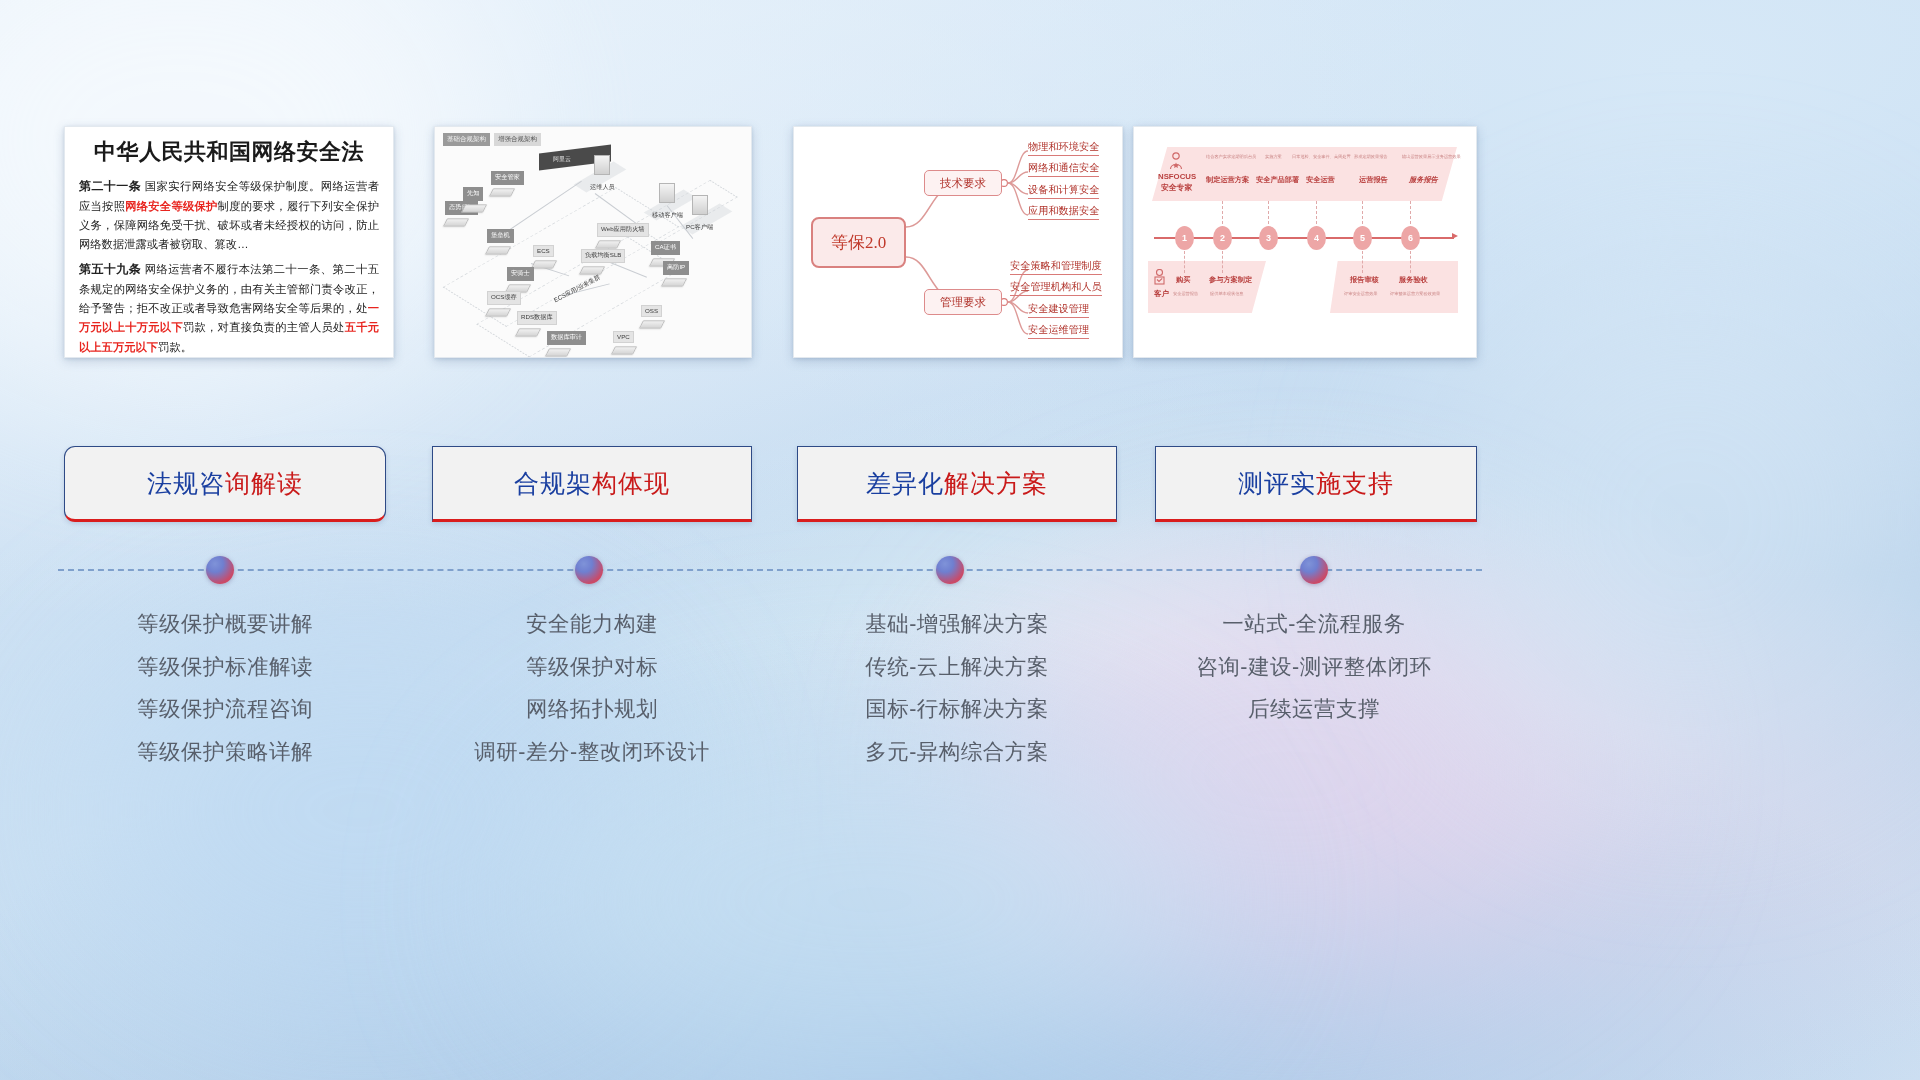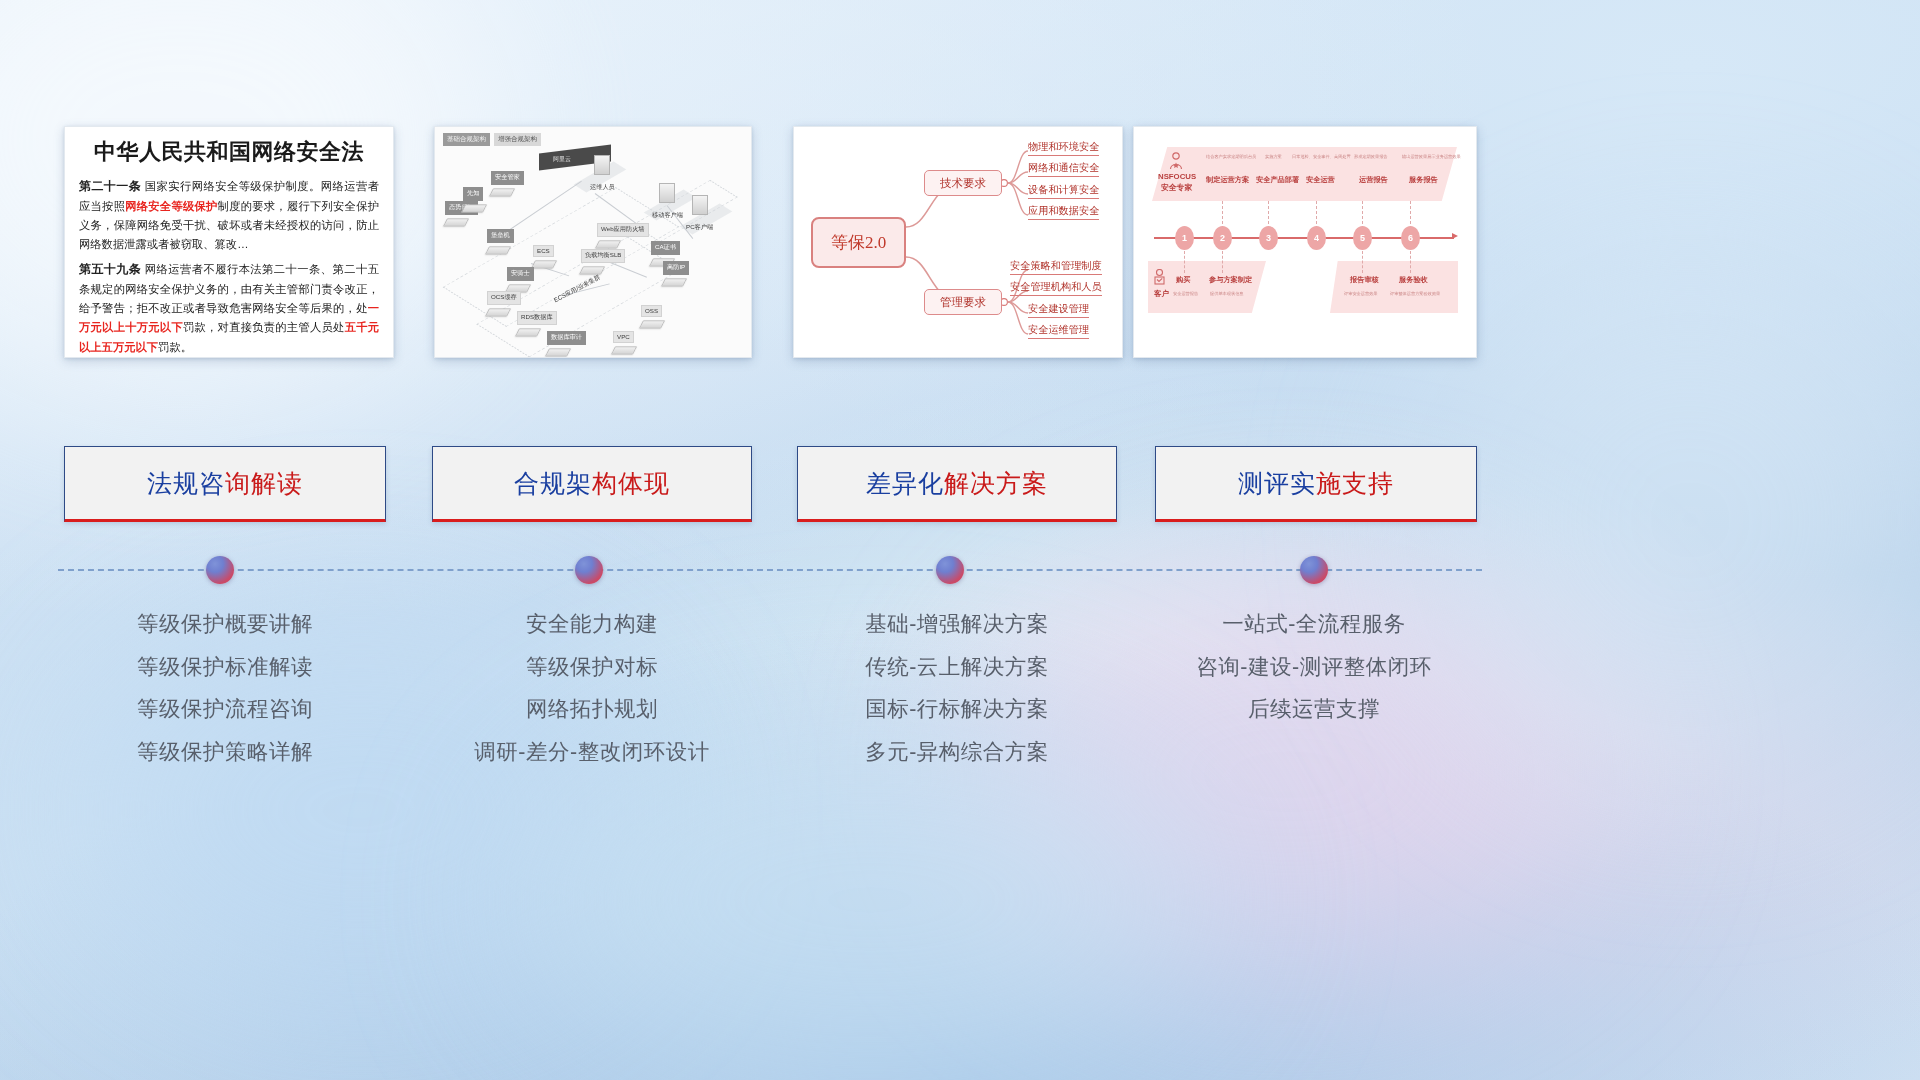--- a/index.html
+++ b/index.html
@@ -155,21 +155,21 @@
   
   .headers { position:absolute; z-index:3; left:0; top:446px; width:1920px; height:76px; }
   .hdr {
     position:absolute; top:0; height:76px;
     background:#f2f2f2;
     border:1.5px solid #2e4a86;
     border-bottom:3px solid #d91d1d;
     display:flex; align-items:center; justify-content:center;
     box-shadow: 0 2px 5px rgba(50,80,130,.18);
   }
-  .hdr-1 { left:64px;   width:322px; }
+  .hdr-1 { left:64px;   width:322px;border-radius:11px; }
   .hdr-2 { left:432px;  width:320px; }
   .hdr-3 { left:797px;  width:320px; }
   .hdr-4 { left:1155px; width:322px; }
   .hdr-txt { font-size:25px; letter-spacing:1px; font-weight:400; }
   .hdr-txt .blue { color:#1a3fa0; }
   .hdr-txt .red  { color:#c91a1a; }
 
   
   .timeline { position:absolute; z-index:3; left:0; top:556px; width:1920px; height:30px; }
   .tl-line {
@@ -366,21 +366,21 @@
 
       <div class="nsf-step-sub" style="left:72px;  top:27px;">结合客户实求定期明后台员</div>
       <div class="nsf-step-title" style="left:72px;  top:48px;">制定运营方案</div>
       <div class="nsf-step-sub" style="left:131px; top:27px;">实施方案</div>
       <div class="nsf-step-title" style="left:122px; top:48px;">安全产品部署</div>
       <div class="nsf-step-sub" style="left:158px; top:27px;">日常巡检、安全事件、高周处置</div>
       <div class="nsf-step-title" style="left:172px; top:48px;">安全运营</div>
       <div class="nsf-step-sub" style="left:220px; top:27px;">形成定期效果报告</div>
       <div class="nsf-step-title" style="left:225px; top:48px;">运营报告</div>
       <div class="nsf-step-sub" style="left:268px; top:27px;">输出运营效果展示业务运营效果</div>
-      <div class="nsf-step-title" style="left:275px; top:48px;">服务报告</div>
+      <div class="nsf-step-title" style="left:275px; top:48px;font-style:italic;">服务报告</div>
 
       <div class="nsf-tick" style="left:88px;  top:74px; height:28px;"></div>
       <div class="nsf-tick" style="left:134px; top:74px; height:28px;"></div>
       <div class="nsf-tick" style="left:182px; top:74px; height:28px;"></div>
       <div class="nsf-tick" style="left:228px; top:74px; height:28px;"></div>
       <div class="nsf-tick" style="left:276px; top:74px; height:28px;"></div>
       <div class="nsf-tick" style="left:50px;  top:124px; height:22px;"></div>
       <div class="nsf-tick" style="left:88px;  top:124px; height:22px;"></div>
       <div class="nsf-tick" style="left:228px; top:124px; height:22px;"></div>
       <div class="nsf-tick" style="left:276px; top:124px; height:22px;"></div>

